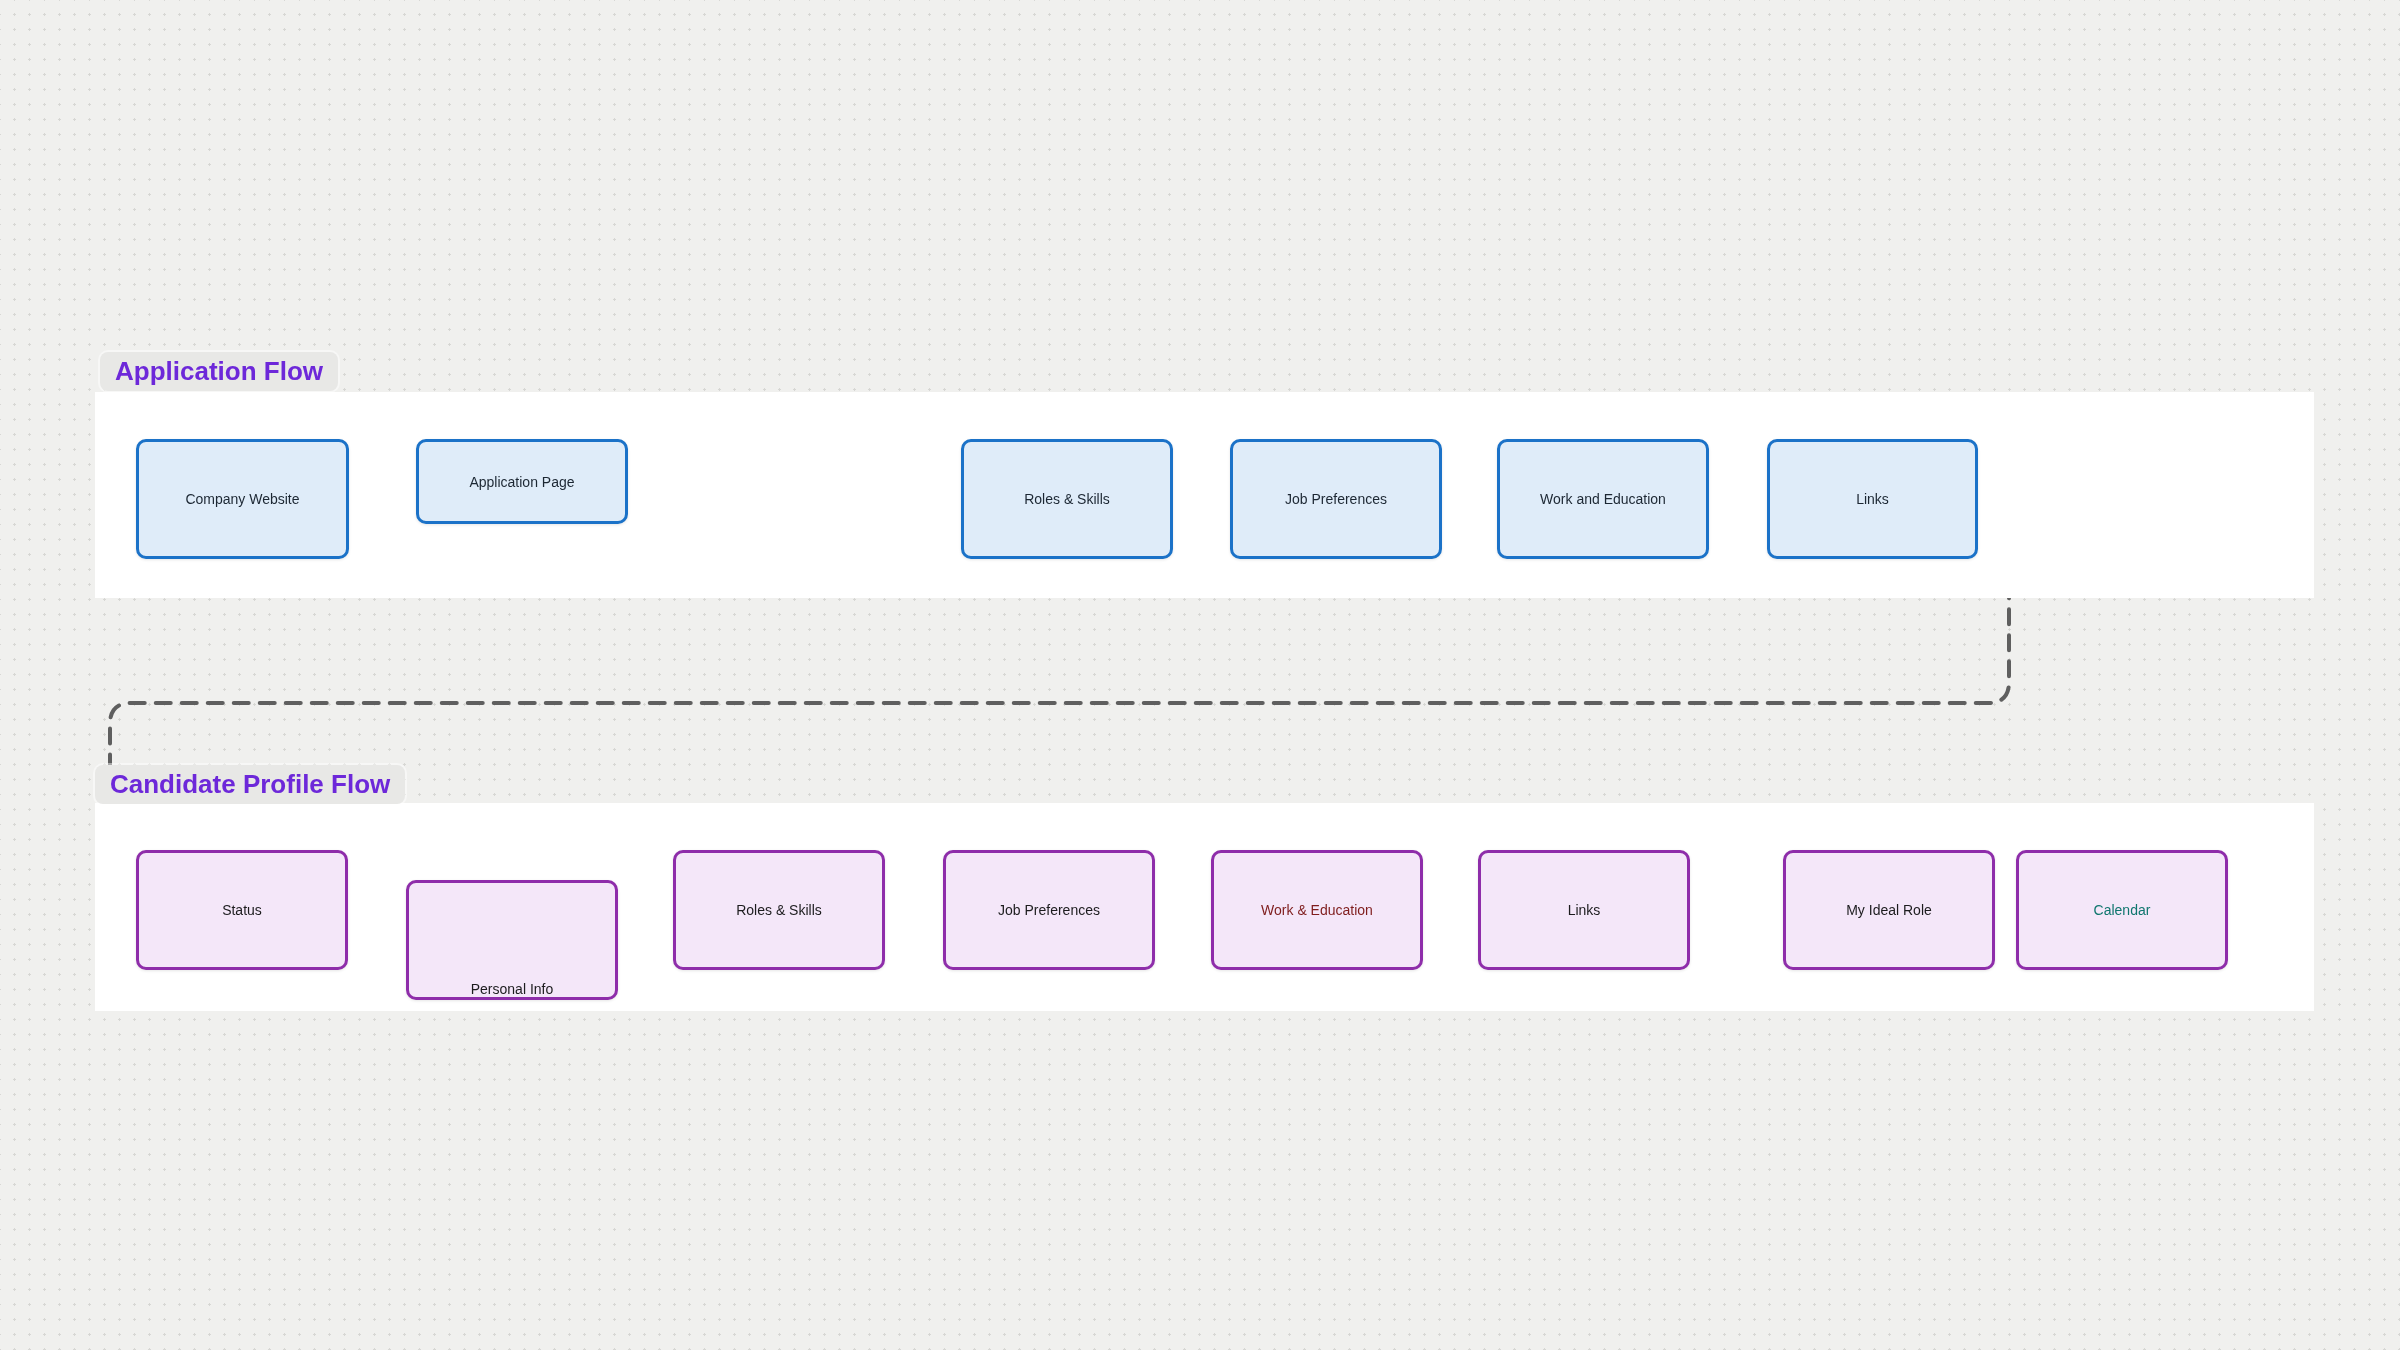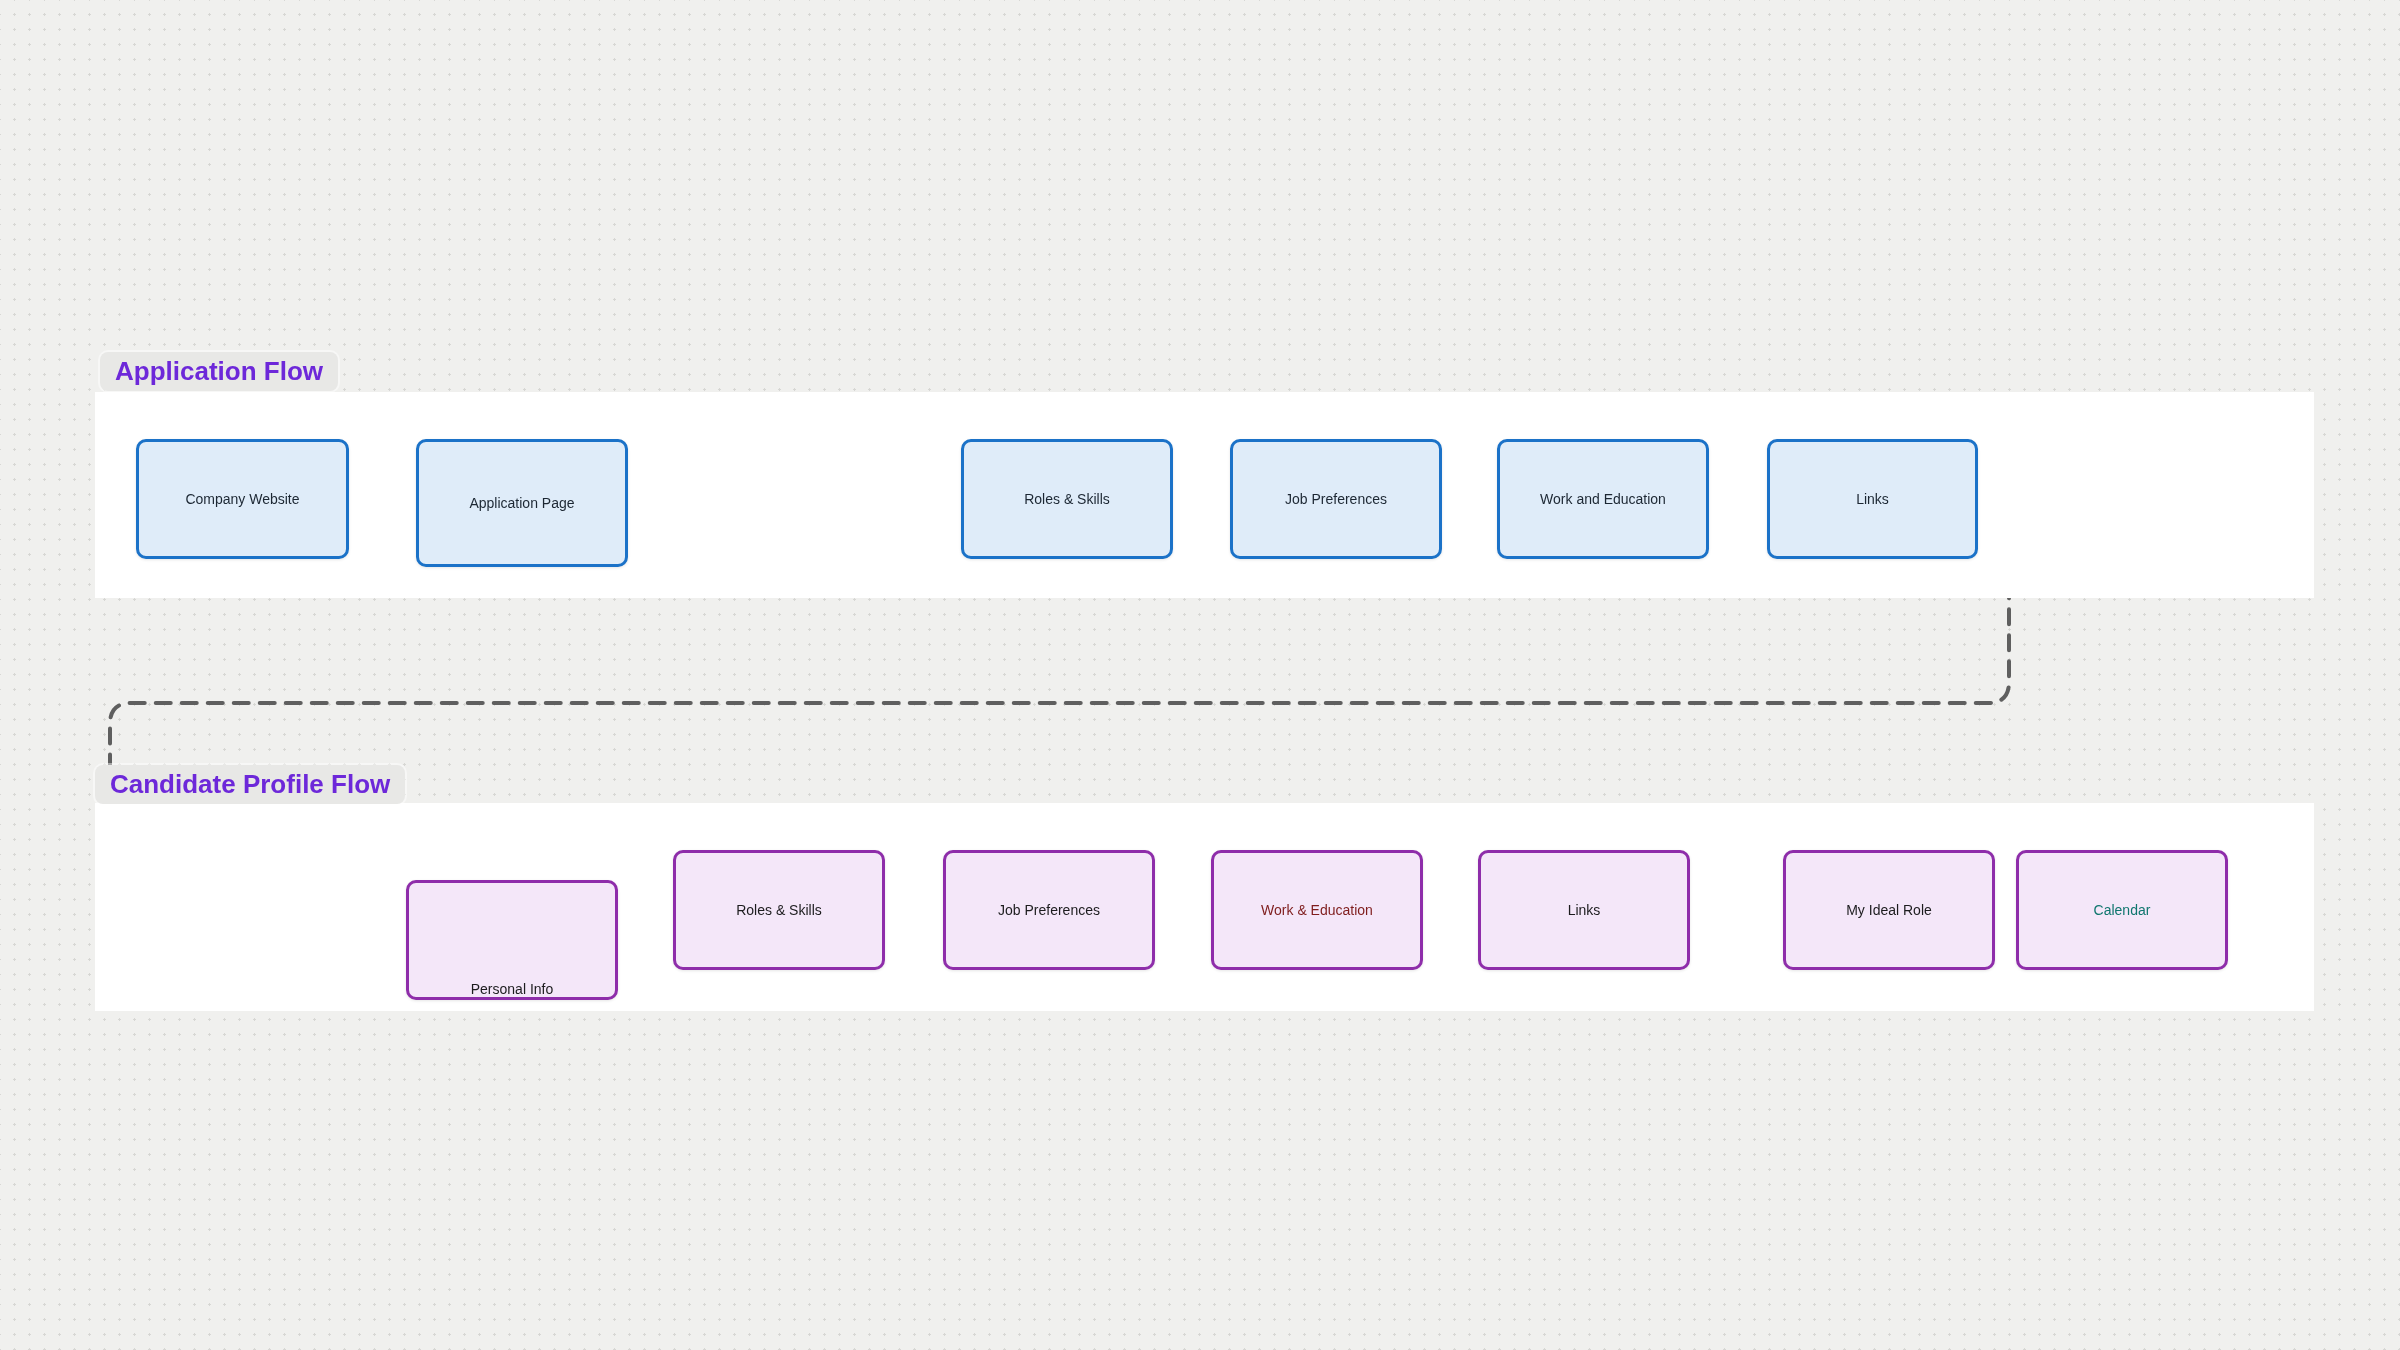--- a/index.html
+++ b/index.html
@@ -101,37 +101,40 @@
       <g>
         <path d="M 1981 499 L 1988 499 Q 2009 499 2009 520 L 2009 682 Q 2009 703 1988 703 L 131 703 Q 110 703 110 724 L 110 891 Q 110 912 131 912 L 133 912" fill="none" stroke="#5f5f5f" stroke-width="4" stroke-linecap="round" stroke-linejoin="round" stroke-dasharray="15 11"></path>
         <path d="M 120 899 L 134 912 L 120 925" fill="none" stroke="#5f5f5f" stroke-width="4" stroke-linecap="round" stroke-linejoin="round"></path>
       </g>
     </svg>
 <div class="frame" style="left: 95px; top: 392px; width: 2219px; height: 206px;"></div>
     <div class="flow-label" style="left: 100px; top: 352px;"><span>Application Flow</span></div>
     <div class="node" style="left: 136px; top: 439px; width: 213px; height: 120px; background: rgb(223, 236, 249); border: 3px solid rgb(27, 114, 200); color: rgb(28, 39, 51);">
       <span>Company Website</span>
     </div>
-    <div class="node" style="left: 416px; top: 439px; width: 212px; height: 128px; background: rgb(223, 236, 249); border: 3px solid rgb(27, 114, 200); color: rgb(28, 39, 51);">
+    <div class="node" style="left: 416px; top: 439px; width: 212px; height: 85px; background: rgb(223, 236, 249); border: 3px solid rgb(27, 114, 200); color: rgb(28, 39, 51);">
       <span>Application Page</span>
     </div>
     <div class="node" style="left: 961px; top: 439px; width: 212px; height: 120px; background: rgb(223, 236, 249); border: 3px solid rgb(27, 114, 200); color: rgb(28, 39, 51);">
       <span>Roles &amp; Skills</span>
     </div>
     <div class="node" style="left: 1230px; top: 439px; width: 212px; height: 120px; background: rgb(223, 236, 249); border: 3px solid rgb(27, 114, 200); color: rgb(28, 39, 51);">
       <span>Job Preferences</span>
     </div>
     <div class="node" style="left: 1497px; top: 439px; width: 212px; height: 120px; background: rgb(223, 236, 249); border: 3px solid rgb(27, 114, 200); color: rgb(28, 39, 51);">
       <span>Work and Education</span>
     </div>
     <div class="node" style="left: 1767px; top: 439px; width: 211px; height: 120px; background: rgb(223, 236, 249); border: 3px solid rgb(27, 114, 200); color: rgb(28, 39, 51);">
       <span>Links</span>
     </div>
     <div class="frame" style="left: 95px; top: 803px; width: 2219px; height: 208px;"></div>
     <div class="flow-label" style="left: 95px; top: 765px;"><span>Candidate Profile Flow</span></div>
+    <div class="node" style="left: 136px; top: 850px; width: 212px; height: 120px; background: rgb(244, 231, 249); border: 3px solid rgb(142, 45, 170); color: rgb(28, 28, 30);">
+      <span>Status</span>
+    </div>
     <div class="node" style="left: 406px; top: 880px; width: 212px; height: 120px; background: rgb(244, 231, 249); border: 3px solid rgb(142, 45, 170); color: rgb(28, 28, 30); align-items: flex-end;">
       <span>Personal Info</span>
     </div>
     <div class="node" style="left: 673px; top: 850px; width: 212px; height: 120px; background: rgb(244, 231, 249); border: 3px solid rgb(142, 45, 170); color: rgb(28, 28, 30);">
       <span>Roles &amp; Skills</span>
     </div>
     <div class="node" style="left: 943px; top: 850px; width: 212px; height: 120px; background: rgb(244, 231, 249); border: 3px solid rgb(142, 45, 170); color: rgb(28, 28, 30);">
       <span>Job Preferences</span>
     </div>
     <div class="node" style="left: 1211px; top: 850px; width: 212px; height: 120px; background: rgb(244, 231, 249); border: 3px solid rgb(142, 45, 170); color: #7f1d1d;">

